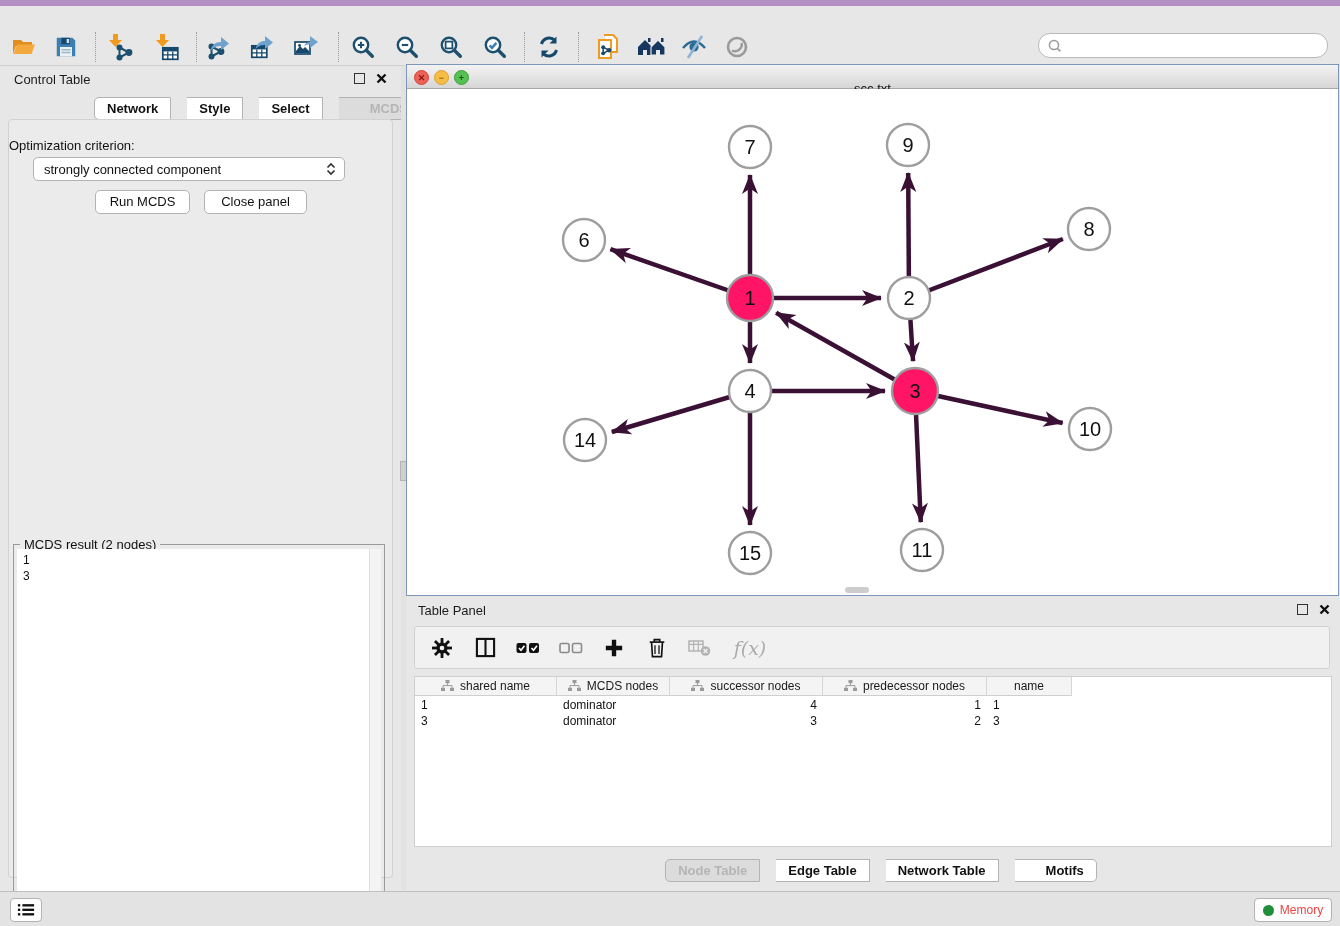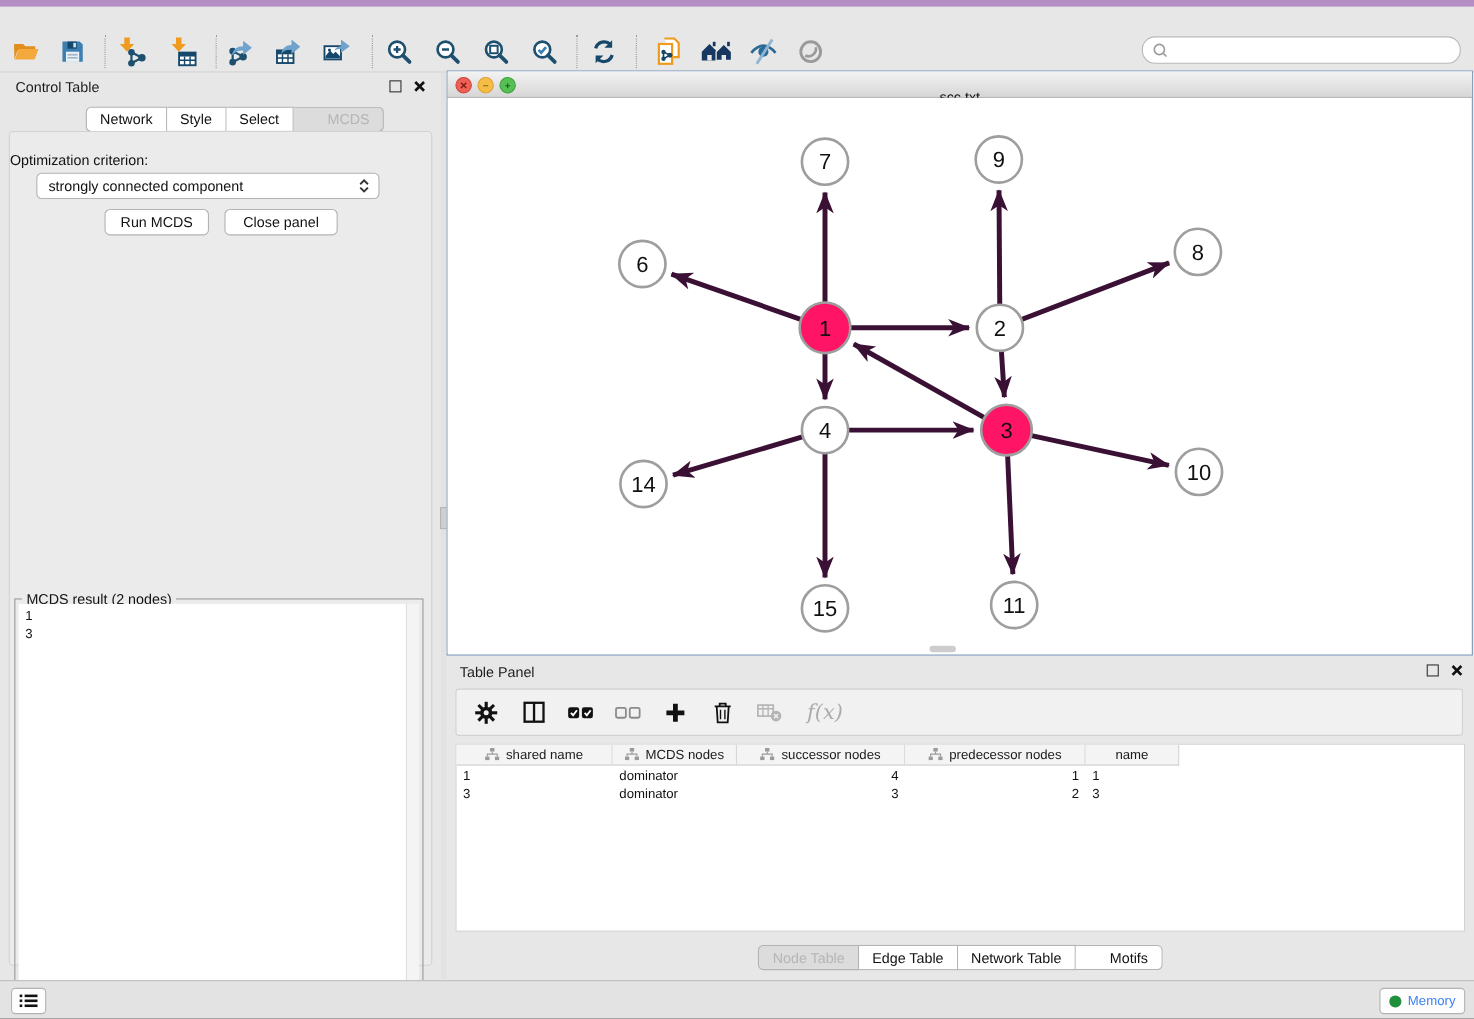--- a/index.html
+++ b/index.html
@@ -24,21 +24,21 @@
              border:1px solid #b9b9b9;border-radius:12px;display:flex;align-items:center;}
   .searchbox input{border:none;outline:none;background:transparent;flex:1;font-size:12px;
              font-family:"Liberation Sans",sans-serif;}
   
   .control-panel{position:absolute;left:0;top:66px;width:401px;height:824px;background:#e7e7e7;}
   .panel-title{position:absolute;left:14px;top:6px;font-size:13px;color:#1c1c1c;}
   .win-icons{position:absolute;right:14px;top:7px;display:flex;gap:11px;align-items:center;}
   .float-ic{width:9px;height:9px;border:1.5px solid #333;background:transparent;display:inline-block;}
   .seg-group{position:absolute;display:flex;}
   .seg{height:21px;line-height:21px;background:#fff;border:1px solid #b3b3b3;border-left:none;
-       font-size:13px;font-weight:400;color:#111;padding:0 12px;text-align:left;}
+       font-size:13px;font-weight:700;color:#111;padding:0 12px;text-align:left;margin-left:16px;}
   .seg:first-child{border-left:1px solid #b3b3b3;border-radius:5px 0 0 5px;}
   .seg:last-child{border-radius:0 5px 5px 0;padding-left:31px;}
   .seg.disabled-active{background:#dcdcdc;color:#b5b5b5;}
   .cp-content{position:absolute;left:8px;top:53px;width:383px;height:757px;background:#ebebeb;
               border:1px solid #d2d2d2;border-radius:4px;}
   .opt-label{position:absolute;left:0;width:100%;top:18px;text-align:left;font-size:13px;color:#111;}
   .dropdown{position:absolute;left:24px;top:37px;width:310px;height:22px;background:#fff;
             border:1px solid #b3b3b3;border-radius:5px;display:flex;align-items:center;}
   .dropdown .dd-text{flex:1;font-size:13px;color:#111;padding-left:10px;}
   .btn{position:absolute;height:22px;background:#fff;border:1px solid #b3b3b3;border-radius:5px;
@@ -78,21 +78,21 @@
             color:#1a1a1a;box-sizing:border-box;height:19px;}
   .gt-row{position:absolute;left:0;height:17px;display:flex;font-size:12px;color:#111;}
   .gt-cell{box-sizing:border-box;padding:1px 6px;line-height:15px;}
   .al{text-align:left}.ar{text-align:right}
   .tp-tabs{position:absolute;left:0;width:100%;bottom:8px;display:flex;justify-content:center;}
   
   .statusbar{position:absolute;left:0;top:891px;width:100%;height:35px;background:#e3e3e3;
              border-top:1px solid #bfbfbf;}
   .sb-btn{position:absolute;top:6px;height:22px;background:#fdfdfd;border:1px solid #b3b3b3;
           border-radius:4px;display:flex;align-items:center;justify-content:center;gap:6px;
-          font-size:12px;color:#3b82f6;}
+          font-size:12px;color:#ef4444;}
   .memdot{width:11px;height:11px;border-radius:50%;background:#1f8f3c;display:inline-block;}
 </style>
 </head>
 <body>
 
 <div class="app">
 
   <div class="purple-strip"></div>
 
   <div class="toolbar">

